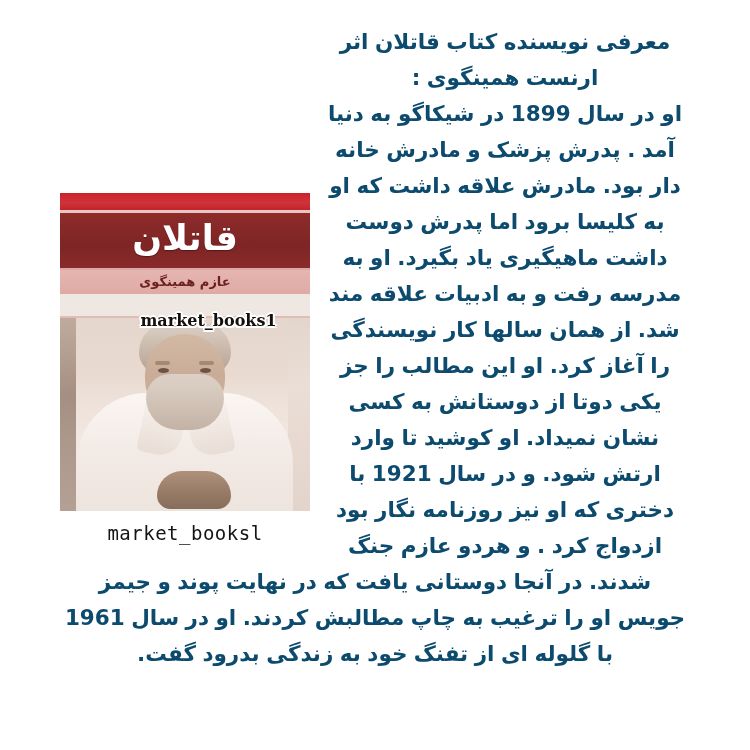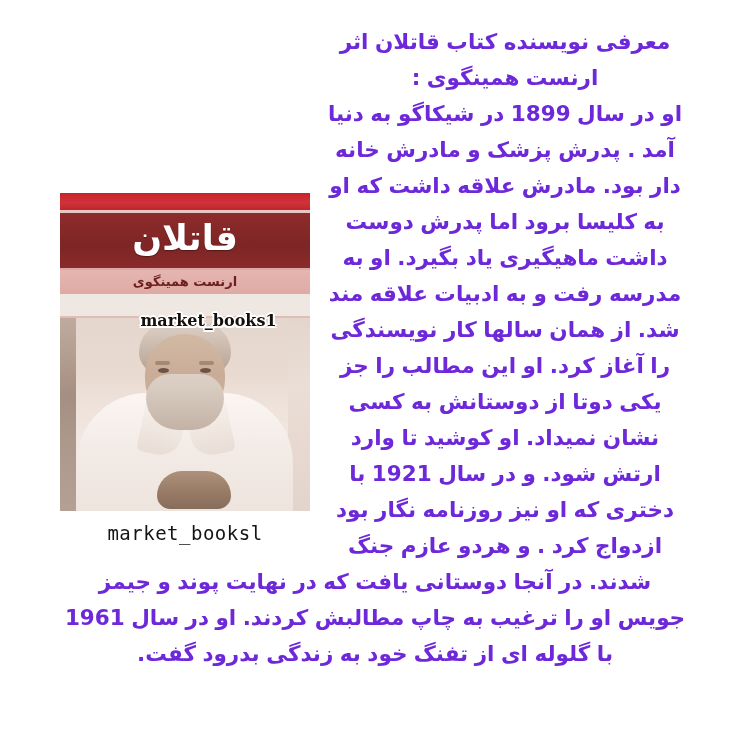--- a/index.html
+++ b/index.html
@@ -270,21 +270,21 @@
   }
 
   
   .body-text {
     direction: rtl;
     text-align: center;
     font-family: "DejaVu Sans", sans-serif;
     font-weight: bold;
     font-size: 21.5px;
     line-height: 36px;
-    color: #6d28d9;
+    color: #0c4a6e;
     padding: 24px 62px 0 62px;
     word-spacing: -1px;
   }
   .body-text p {
     margin: 0;
     padding: 0;
   }
 </style>
 </head>
 <body>
@@ -297,21 +297,21 @@
       <div class="strip-top"></div>
       <div class="hairline-1"></div>
 
       <div class="title-band">
         <span class="title">قاتلان</span>
       </div>
 
       <div class="hairline-2"></div>
 
       <div class="author-band">
-        <span class="author">ارنست همینگوی</span>
+        <span class="author">عازم همینگوی</span>
       </div>
 
 
       <div class="hairline-3"></div>
 
       <div class="photo">
         <div class="bg-left"></div>
         <div class="bg-right"></div>
         <div class="torso"></div>
         <div class="collar-l"></div>

